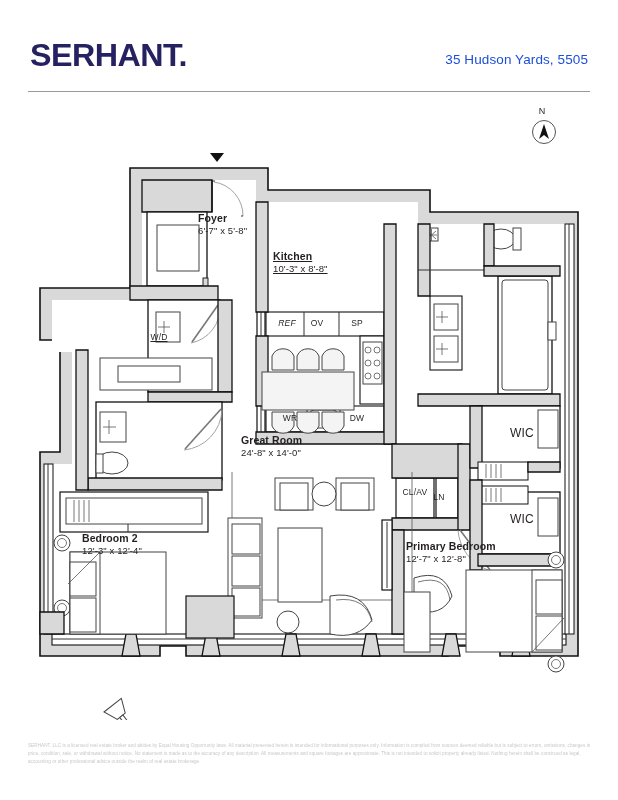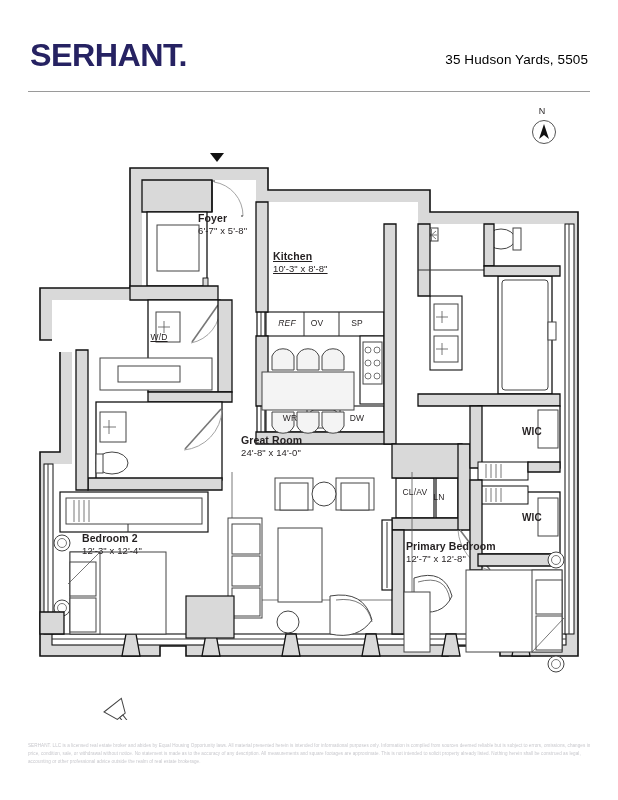--- a/index.html
+++ b/index.html
@@ -22,21 +22,21 @@
     font-weight: bold;
     font-size: 31px;
     letter-spacing: -0.5px;
     color: #262262;
     transform: scaleX(1.04);
     transform-origin: left center;
   }
   #address {
     position:absolute; right:30px; top:44px;
     font-size: 13.5px;
-    color: #000000;
+    color: #1d4ed8;
     letter-spacing: 0.1px;
   }
   #header-rule {
     position:absolute; left:28px; top:83px; width:562px; height:1px;
     background: #9a9a9a;
   }
 
   
   #compass { position:absolute; left:524px; top:106px; width:36px; height:52px; }
   #compass-label {
@@ -66,21 +66,21 @@
     position:absolute; color:#231f20;
     pointer-events:none; line-height:1.18;
   }
   .rlabel .rn { font-weight:bold; font-size:10.5px; letter-spacing:0.1px; display:block; }
   .rlabel .rd { font-size:9.5px; display:block; margin-top:1px; letter-spacing:0.1px; }
 
   .slabel {
     position:absolute; text-align:center; color:#231f20;
     font-size:8.5px; letter-spacing:0.2px; pointer-events:none;
   }
-  .slabel.bold { font-weight:bold; font-size:10px;text-align:right; }
+  .slabel.bold { font-weight:normal; font-size:12px; }
   .slabel.two { line-height:1.05; }
 
   
   #footer {
     position:absolute; left:28px; top:742px; width:566px;
     font-size:4.6px; line-height:1.72;
     color:#c8c8cd; letter-spacing:0.06px;
     text-align:left;
   }
 </style>

